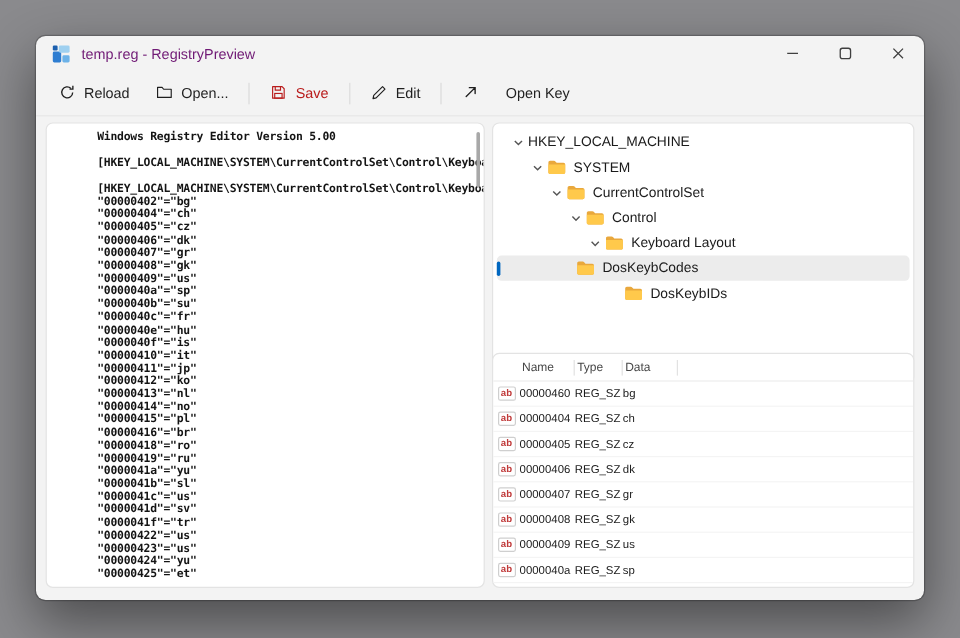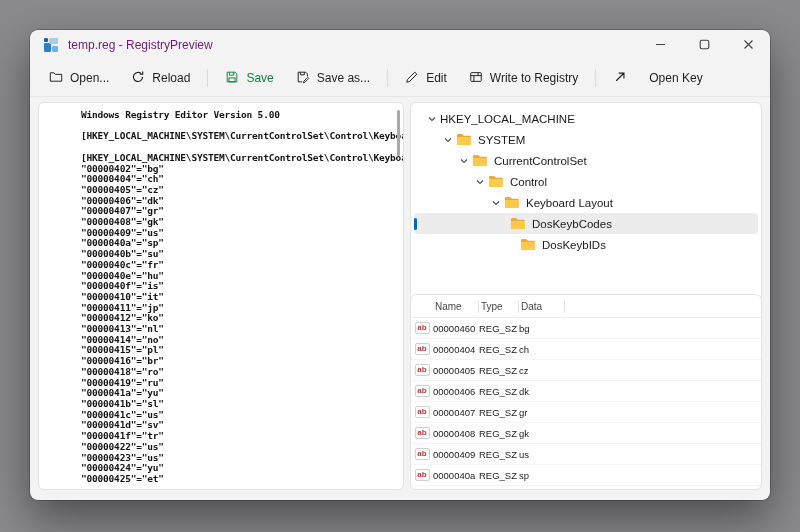--- a/index.html
+++ b/index.html
@@ -18,21 +18,21 @@
   
   .titlebar { height:30px; display:flex; align-items:center; padding-left:13px; }
   .titlebar .appicon { display:flex; margin-right:9px; }
   .titlebar .title { font-size:12px; color:#701a75; }
   .wincontrols { margin-left:auto; display:flex; height:30px; }
   .winbtn { width:44px; height:30px; display:flex; align-items:center; justify-content:center; color:#404040; background:transparent; border:none; padding:0; }
   
   .toolbar { height:37px; display:flex; align-items:center; padding:0 9px; gap:2px; border-bottom:1px solid #e7e7e7; }
   .btn { display:flex; align-items:center; gap:7px; height:28px; padding:0 10px; border:none; background:transparent; border-radius:5px; font-family:inherit; font-size:12px; color:#1f1f1f; }
   .btn svg { flex:none; }
-  .btn.disabled { color:#15803d; }
+  .btn.disabled { color:#b91c1c; }
   .sep { width:1px; height:18px; background:#dbdbdb; margin:0 5px; }
   
   .card { position:absolute; background:#fff; border:1px solid #e3e3e3; border-radius:6px; overflow:hidden; }
   .editor-card { left:8px; top:72px; width:366px; bottom:10px;padding-left:32px; }
   .tree-card   { left:380px; right:8px; top:72px; height:218px; }
   .grid-card   { left:380px; right:8px; top:264px; bottom:10px; }
   
   .editor-card pre {
     margin:0; padding:7px 10px; overflow:hidden; white-space:pre;
     font-family:"DejaVu Sans Mono","Liberation Mono",monospace;
@@ -91,73 +91,53 @@
             </svg>
         </span>
       </button>
     </div>
   </div>
 
   <div class="toolbar">
     <button class="btn">
       <span>
         <svg width="14" height="14" viewBox="0 0 16 16">
-            <path d="M1.5 12.8V3.2h4.3l1.5 1.8h7.2v7.8z" fill="none" stroke="currentColor" stroke-width="1.1" stroke-linejoin="round"></path>
-          </svg>
-      </span>
-      <span>Open...</span>
-    </button>
-    <button class="btn">
-      <span>
-        <svg width="14" height="14" viewBox="0 0 16 16">
             <path d="M13.2 8a5.2 5.2 0 1 1-1.6-3.8" fill="none" stroke="currentColor" stroke-width="1.3"></path>
             <path d="M13.4 1.7v3.2h-3.2" fill="none" stroke="currentColor" stroke-width="1.3"></path>
           </svg>
       </span>
       <span>Reload</span>
+    </button>
+    <button class="btn">
+      <span>
+        <svg width="14" height="14" viewBox="0 0 16 16">
+            <path d="M1.5 12.8V3.2h4.3l1.5 1.8h7.2v7.8z" fill="none" stroke="currentColor" stroke-width="1.1" stroke-linejoin="round"></path>
+          </svg>
+      </span>
+      <span>Open...</span>
     </button>
     <div class="sep"></div>
     <button class="btn disabled" aria-disabled="true">
       <span>
         <svg width="14" height="14" viewBox="0 0 16 16">
             <path d="M2.5 2.5h9l2 2v9h-11z" fill="none" stroke="currentColor" stroke-width="1.1" stroke-linejoin="round"></path>
             <path d="M5 2.5v3.4h5V2.5" fill="none" stroke="currentColor" stroke-width="1.1"></path>
             <rect x="4.5" y="9" width="7" height="4.5" fill="none" stroke="currentColor" stroke-width="1.1"></rect>
           </svg>
       </span>
       <span>Save</span>
     </button>
-    <button class="btn">
-      <span>
-        <svg width="14" height="14" viewBox="0 0 16 16">
-            <path d="M2.5 13.5v-11h8.5l2 2v3" fill="none" stroke="currentColor" stroke-width="1.1" stroke-linejoin="round"></path>
-            <path d="M2.5 13.5h4.5" fill="none" stroke="currentColor" stroke-width="1.1"></path>
-            <path d="M5 2.5v3h4.5v-3" fill="none" stroke="currentColor" stroke-width="1.1"></path>
-            <path d="M13.4 8.4l1.2 1.2-4.3 4.3-2 .8.8-2z" fill="none" stroke="currentColor" stroke-width="1" stroke-linejoin="round"></path>
-          </svg>
-      </span>
-      <span>Save as...</span>
-    </button>
     <div class="sep"></div>
     <button class="btn">
       <span>
         <svg width="14" height="14" viewBox="0 0 16 16">
             <path d="M11.2 2.5l2.3 2.3-8.4 8.4-3 .7.7-3z" fill="none" stroke="currentColor" stroke-width="1.1" stroke-linejoin="round"></path>
           </svg>
       </span>
       <span>Edit</span>
-    </button>
-    <button class="btn">
-      <span>
-        <svg width="14" height="14" viewBox="0 0 16 16">
-            <rect x="2" y="3" width="12" height="10" rx="1" fill="none" stroke="currentColor" stroke-width="1.1"></rect>
-            <path d="M2 6.4h12M5.6 6.4V13M10.4 3v3.4" stroke="currentColor" stroke-width="1.1" fill="none"></path>
-          </svg>
-      </span>
-      <span>Write to Registry</span>
     </button>
     <div class="sep"></div>
     <button class="btn">
       <span>
         <svg width="14" height="14" viewBox="0 0 16 16">
             <path d="M4 12L12.3 3.7M7 3.5h5.5V9" fill="none" stroke="currentColor" stroke-width="1.3" stroke-linecap="round"></path>
           </svg>
       </span>
     </button>
     <button class="btn">
@@ -269,21 +249,21 @@
           </span>
         <span class="ficon">
             <svg width="16" height="13" viewBox="0 0 16 13">
               <path d="M1 2.4C1 1.6 1.6 1 2.4 1h3.3c.4 0 .8.2 1.1.5l1.1 1.2h5.7c.8 0 1.4.6 1.4 1.4v6.5c0 .8-.6 1.4-1.4 1.4H2.4C1.6 12 1 11.4 1 10.6z" fill="#E9A83C"></path>
               <path d="M1 4h14v6.6c0 .8-.6 1.4-1.4 1.4H2.4C1.6 12 1 11.4 1 10.6z" fill="#FFC94B"></path>
             </svg>
           </span>
         <span>Keyboard Layout</span>
       </div>
 
-      <div class="tree-row selected" style="padding-left:80px">
+      <div class="tree-row selected" style="padding-left:50px">
         <span class="chev-spacer"></span>
         <span class="ficon">
             <svg width="16" height="13" viewBox="0 0 16 13">
               <path d="M1 2.4C1 1.6 1.6 1 2.4 1h3.3c.4 0 .8.2 1.1.5l1.1 1.2h5.7c.8 0 1.4.6 1.4 1.4v6.5c0 .8-.6 1.4-1.4 1.4H2.4C1.6 12 1 11.4 1 10.6z" fill="#E9A83C"></path>
               <path d="M1 4h14v6.6c0 .8-.6 1.4-1.4 1.4H2.4C1.6 12 1 11.4 1 10.6z" fill="#FFC94B"></path>
             </svg>
           </span>
         <span>DosKeybCodes</span>
       </div>
 

